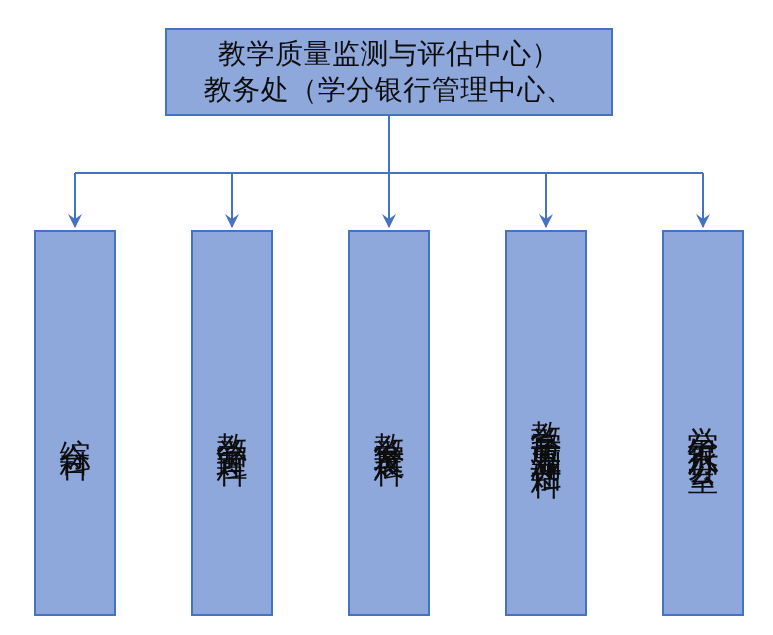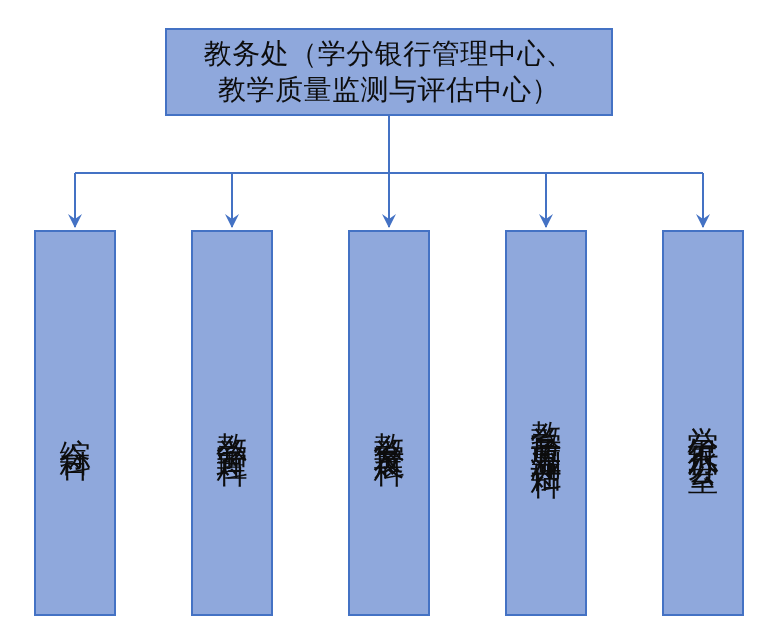--- a/index.html
+++ b/index.html
@@ -69,22 +69,22 @@
   }
   .connectors line { stroke: var(--connector); stroke-width: 2; }
   .arrowhead { fill: var(--connector); }
 </style>
 </head>
 <body>
 
 <div class="canvas">
 
   <div class="node root-box">
+    <div>教学质量监测与评估中心）</div>
     <div>教务处（学分银行管理中心、</div>
-    <div>教学质量监测与评估中心）</div>
   </div>
 
   <svg class="connectors" viewBox="0 0 773 635" xmlns="http://www.w3.org/2000/svg">
     <defs>
       <marker id="arrow" viewBox="0 0 18 18" markerUnits="userSpaceOnUse" markerWidth="18" markerHeight="18" refX="15" refY="9" orient="auto">
         <path class="arrowhead" d="M2,2 L16,9 L2,16 L7,9 Z"></path>
       </marker>
     </defs>
     <line x1="389" y1="116" x2="389" y2="173"></line>
     <line x1="75" y1="173" x2="703" y2="173"></line>

